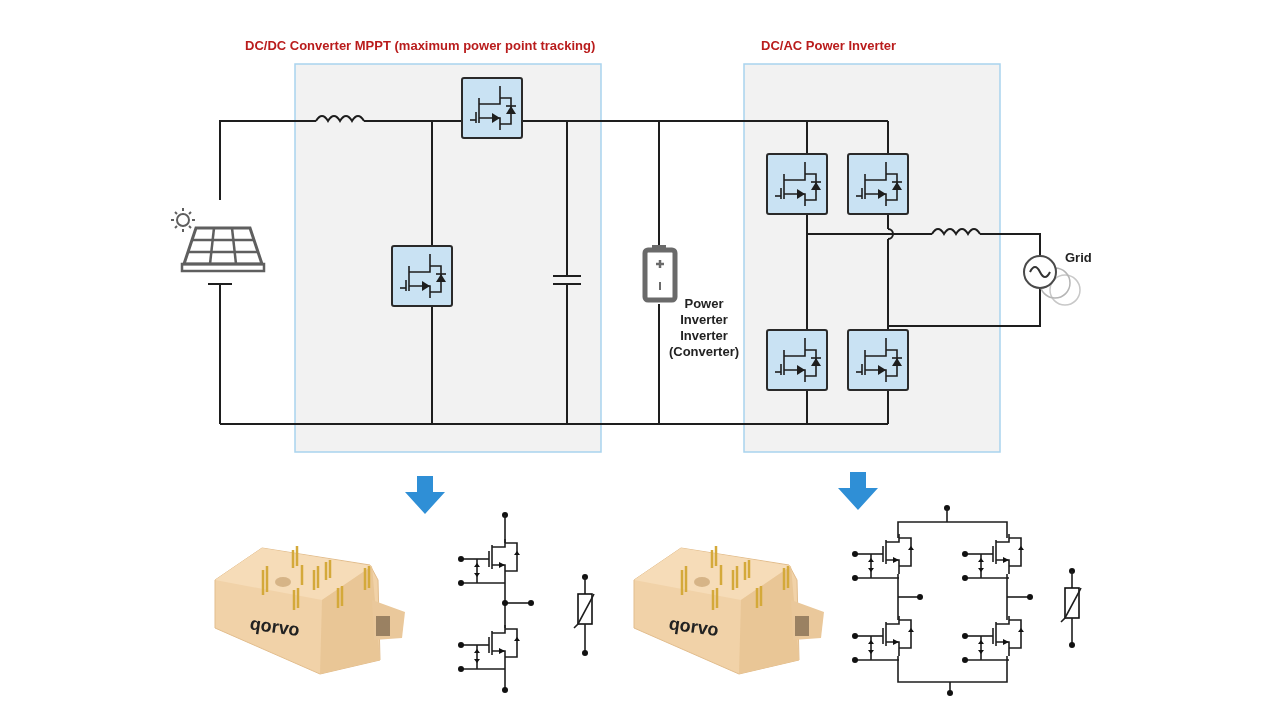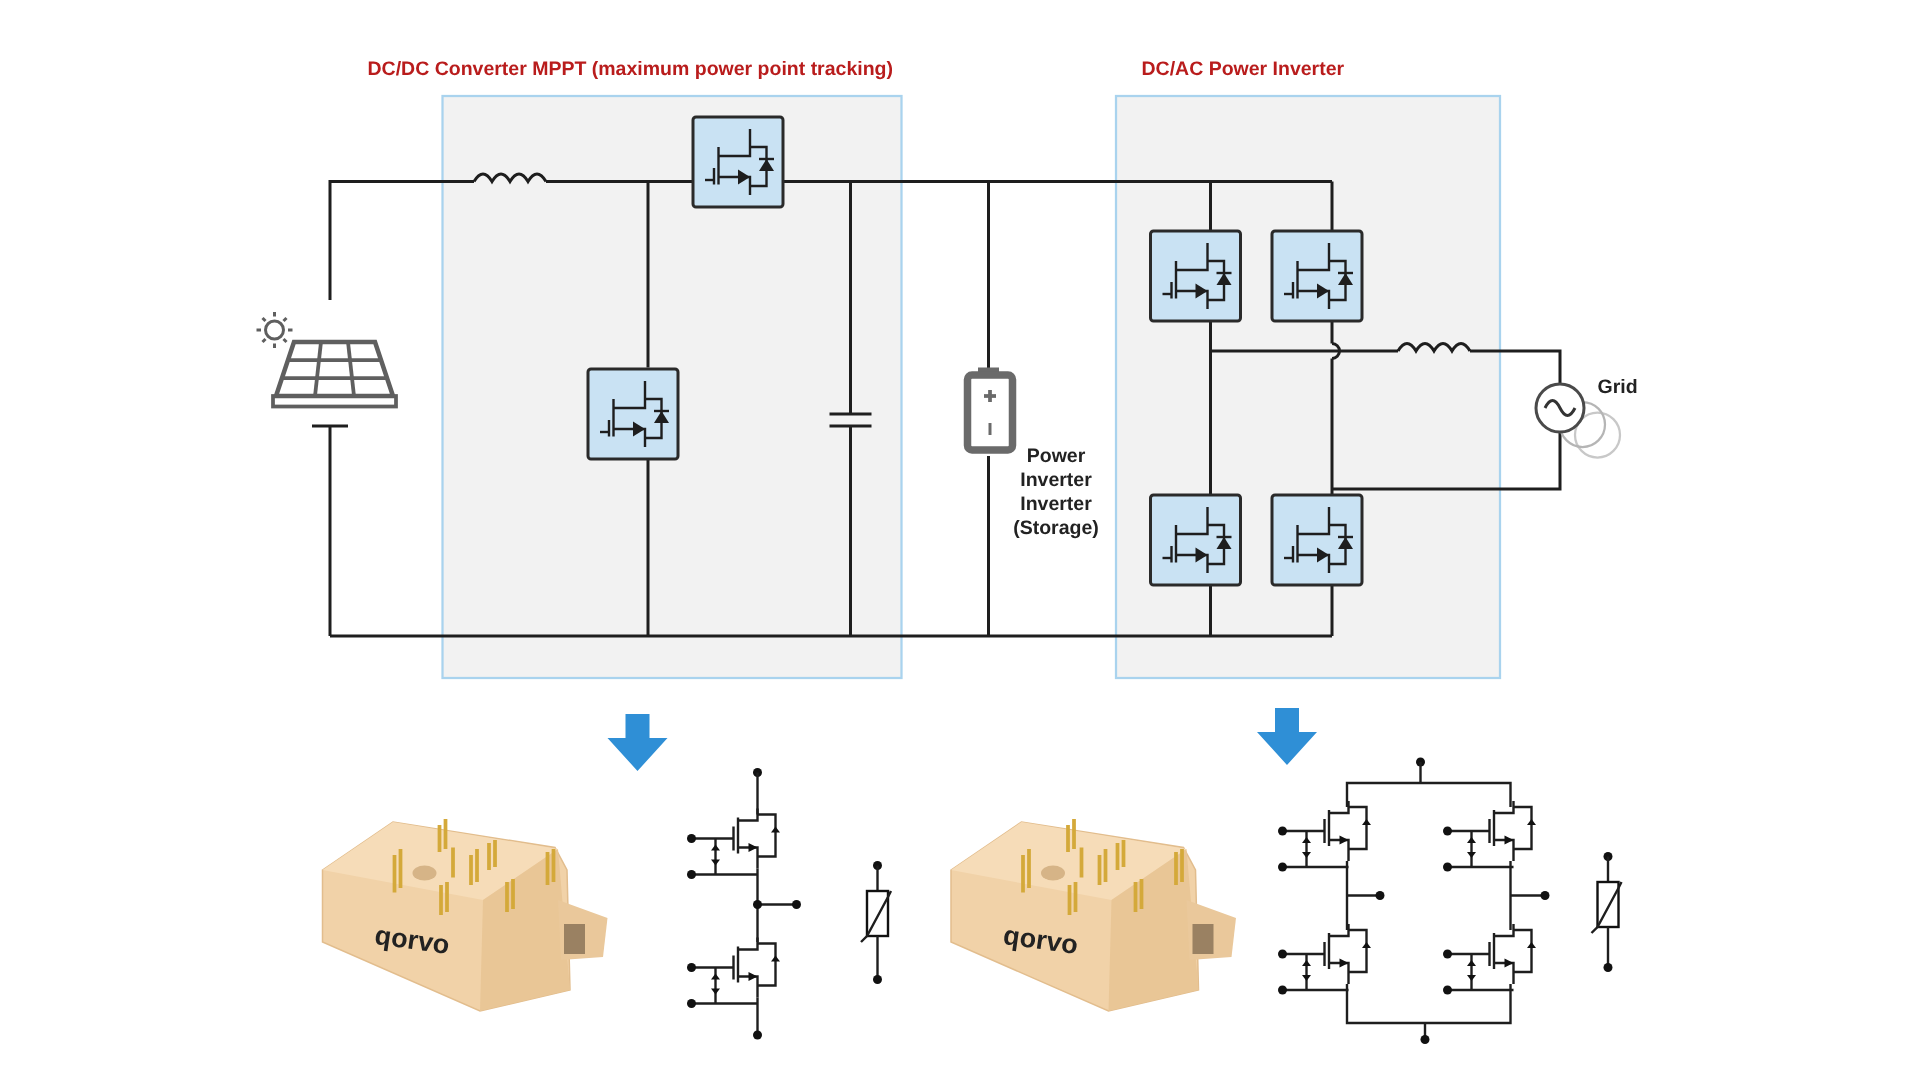--- a/index.html
+++ b/index.html
@@ -236,15 +236,15 @@
     <polyline class="thin" points="1061,622 1065,618 1079,592 1081,588"></polyline>
     <line class="thin" x1="1072" y1="618" x2="1072" y2="645"></line>
     <circle cx="1072" cy="645" r="3" fill="#111"></circle>
   </g>
 </svg>
 
 <div class="label" style="left:668px;top:296px;width:72px;">
   <div>Power</div>
   <div>Inverter</div>
   <div>Inverter</div>
-  <div>(Storage)</div>
+  <div>(Converter)</div>
 </div>
 <div class="label" style="left:1065px;top:250px;">Grid</div>
 
 </body></html>

